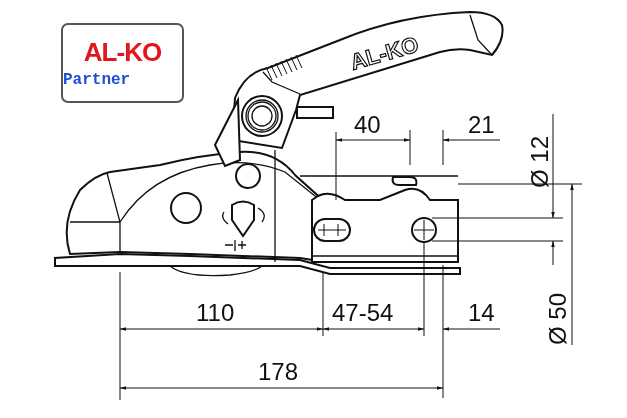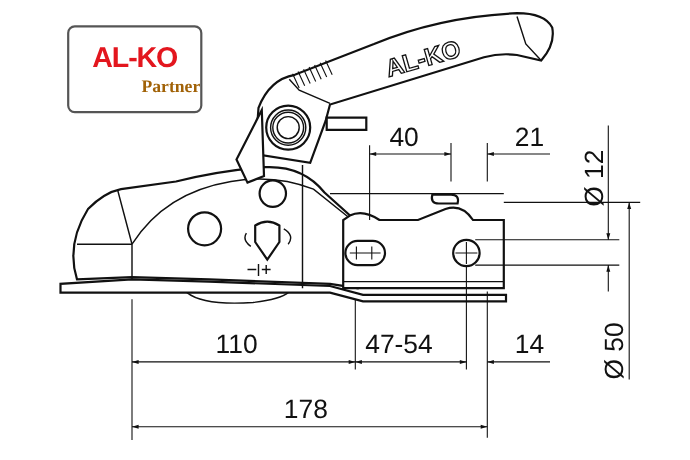--- a/index.html
+++ b/index.html
@@ -4,23 +4,23 @@
   <style>
     html, body { margin: 0; padding: 0; background: #ffffff; }
     body { width: 627px; height: 418px; position: relative; overflow: hidden;
            font-family: "Liberation Sans", sans-serif; }
     .logo { position: absolute; left: 61px; top: 23px; width: 123px; height: 80px;
             border: 2px solid #555555; border-radius: 7px; background: #ffffff;
             box-sizing: border-box; }
     .logo-brand { position: absolute; left: 0; right: 0; top: 12px; text-align: center;
                   font-weight: bold; font-size: 26px; letter-spacing: -1px; color: #e3161e;
                   font-family: "Liberation Sans", sans-serif; }
-    .logo-sub { position: absolute; left: 0; right: 0; top: 46px; text-align: right;
-                font-weight: bold; font-size: 16px; color: #a16207;
-                font-family: Liberation Serif, serif; }
+    .logo-sub { position: absolute; left: 0; right: 0; top: 46px; text-align: left;
+                font-weight: bold; font-size: 16px; color: #1d4ed8;
+                font-family: Liberation Mono, monospace; }
     svg.drawing { position: absolute; left: 0; top: 0; }
     .dim { font-family: "Liberation Sans", sans-serif; font-size: 24px; fill: #111111; }
     .ln { stroke: #111; stroke-width: 1.3; fill: none; }
     .thk { stroke: #111; stroke-width: 2; fill: #fff; }
     .thin { stroke: #111; stroke-width: 1; fill: none; }
   </style>
 </head>
 <body>
 
 <div class="logo">

